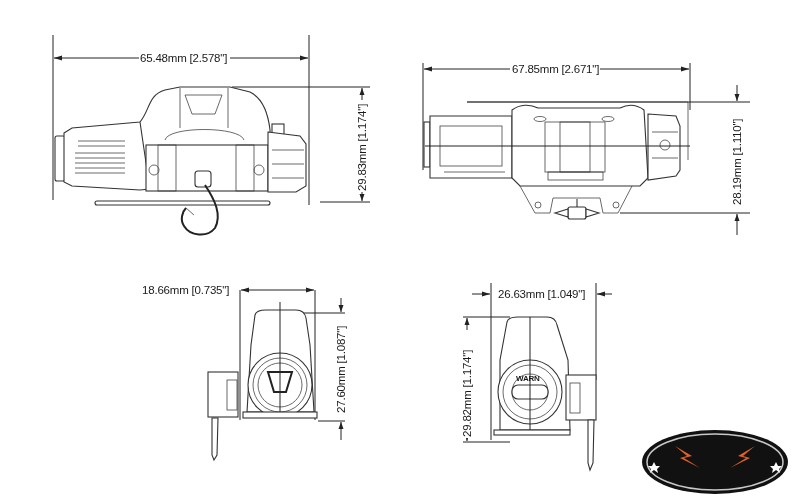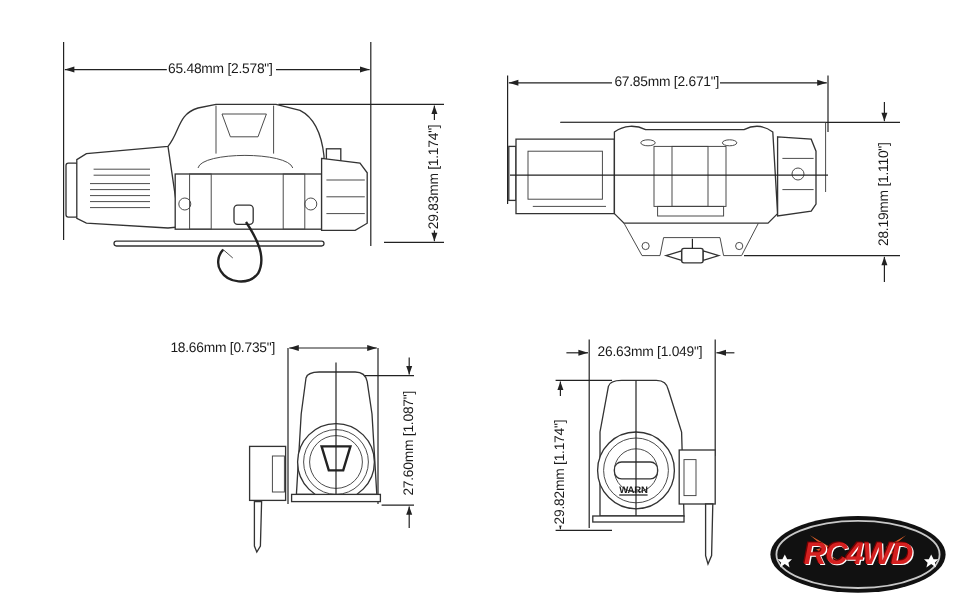--- a/index.html
+++ b/index.html
@@ -178,27 +178,26 @@
 
 <div class="dim-label" style="left:511px;top:63px;">67.85mm [2.671"]</div>
 <div class="dim-label v" style="left:731px;top:206px;">28.19mm [1.110"]</div>
 
 <div class="dim-label" style="left:141px;top:284px;">18.66mm [0.735"]</div>
 <div class="dim-label v" style="left:335px;top:414px;">27.60mm [1.087"]</div>
 
 <div class="dim-label" style="left:497px;top:288px;">26.63mm [1.049"]</div>
 <div class="dim-label v" style="left:461px;top:438px;">29.82mm [1.174"]</div>
 
-<div class="dim-label" style="left:515px;top:402px;font-size:8px;font-weight:bold;background:transparent;text-decoration:underline;">WARN</div>
+<div class="dim-label" style="left:515px;top:372px;font-size:8px;font-weight:bold;background:transparent;">WARN</div>
 
 <div style="position:absolute;left:640px;top:428px;width:150px;height:68px;">
   <svg width="150" height="68" viewBox="0 0 150 68">
     <ellipse cx="75" cy="34" rx="73" ry="32" fill="#111"></ellipse>
     <ellipse cx="75" cy="34" rx="68" ry="28" fill="none" stroke="#c8c8c8" stroke-width="1.5"></ellipse>
     <polygon points="35,18 52,28 44,30 60,40 40,30 47,28" fill="#e0602a"></polygon>
     <polygon points="115,18 98,28 106,30 90,40 110,30 103,28" fill="#e0602a"></polygon>
     <polygon points="14,34 16,38 20,38 17,41 18,45 14,42 10,45 11,41 8,38 12,38" fill="#fff"></polygon>
     <polygon points="136,34 138,38 142,38 139,41 140,45 136,42 132,45 133,41 130,38 134,38" fill="#fff"></polygon>
   </svg>
-  <div style="position:absolute;left:0;top:18px;width:150px;text-align:center;font-family:'Liberation Sans',sans-serif;font-weight:bold;font-style:italic;font-size:26px;color:#d42020;letter-spacing:-1px;text-shadow:1px 1px 0 #fff,-1px -1px 0 #700;">RC4WD</div>
 </div>
 
 </div>
 
 </body></html>

